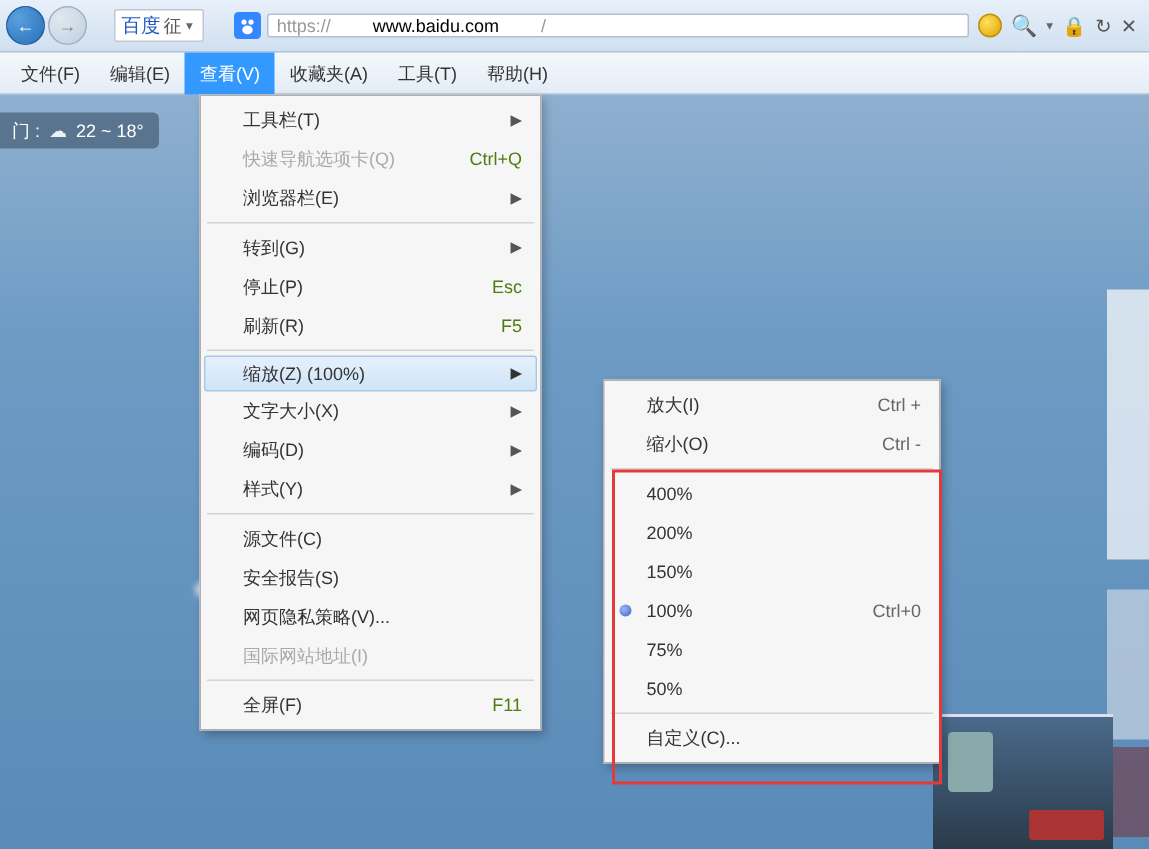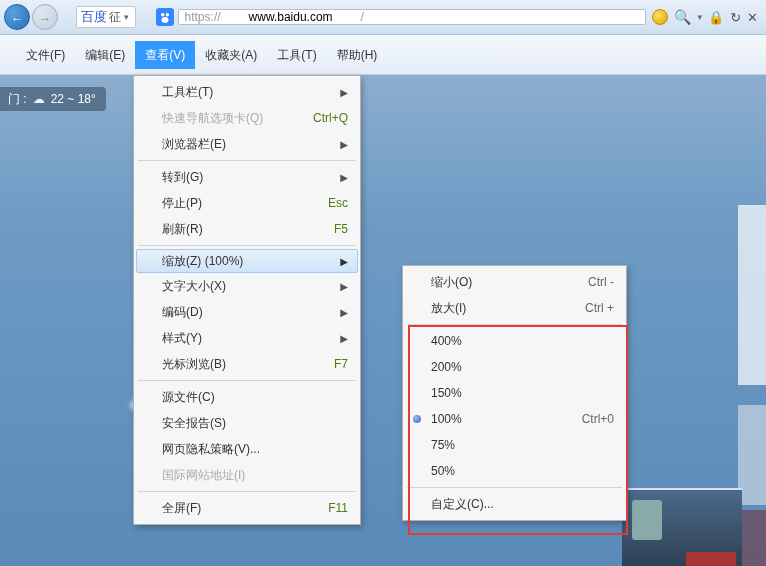--- a/index.html
+++ b/index.html
@@ -18,21 +18,21 @@
 .url-box .domain { color: #000; }
 .url-box .path { color: #999; }
 .right-ctrls { display: flex; align-items: center; gap: 6px; padding-right: 4px; }
 .circ-yellow { width: 16px; height: 16px; border-radius: 50%; background: radial-gradient(circle at 35% 35%, #ffe060, #e0a000); border: 1px solid #c09000; }
 .srch-ico { font-size: 14px; color: #555; }
 .dd2 { color: #666; font-size: 9px; }
 .lock-ico { color: #666; font-size: 13px; }
 .rl-ico { color: #555; font-size: 13px; }
 .cl-ico { color: #555; font-size: 13px; }
 
-.menu-bar { height: 40px; background: linear-gradient(to bottom, #f4f8fc 0%, #e4ecf6 100%); display: flex; align-items: center; padding: 0 16px; border-bottom: 1px solid #c0d0e0; }
+.menu-bar { height: 28px; background: linear-gradient(to bottom, #f4f8fc 0%, #e4ecf6 100%); display: flex; align-items: center; padding: 0 4px; border-bottom: 1px solid #c0d0e0; }
 .menu-item { padding: 0 10px; height: 28px; line-height: 28px; color: #333; cursor: pointer; }
 .menu-item.active { background: #3399ff; color: #fff; }
 
 .content { position: relative; height: calc(100% - 63px); }
 .weather-strip { position: absolute; left: 0; top: 12px; height: 24px; background: rgba(40,60,80,0.5); color: #fff; display: flex; align-items: center; padding: 0 10px 0 8px; border-radius: 0 4px 4px 0; font-size: 12px; }
 .weather-strip .wx { margin: 0 6px; opacity: .9; }
 
 .cloud-left { position: absolute; left: 130px; top: 320px; width: 70px; height: 20px; background: rgba(255,255,255,.7); border-radius: 50%/60%; filter: blur(2px); }
 
 .dropmenu { position: absolute; left: 133px; top: 0; width: 228px; background: #f6f6f6; border: 1px solid #b0b0b0; box-shadow: 2px 3px 6px rgba(0,0,0,.25); padding: 3px 2px; }
@@ -153,24 +153,20 @@
         <span class="arr">▶</span>
       </div>
     <div class="dm-row">
         <span>编码(D)</span>
         <span class="arr">▶</span>
       </div>
     <div class="dm-row">
         <span>样式(Y)</span>
         <span class="arr">▶</span>
       </div>
-    <div class="dm-row">
-        <span>光标浏览(B)</span>
-        <span class="sc">F7</span>
-      </div>
     <div class="dm-sep"></div>
     <div class="dm-row">
         <span>源文件(C)</span>
       </div>
     <div class="dm-row">
         <span>安全报告(S)</span>
       </div>
     <div class="dm-row">
         <span>网页隐私策略(V)...</span>
       </div>
@@ -179,26 +175,26 @@
       </div>
     <div class="dm-sep"></div>
     <div class="dm-row">
         <span>全屏(F)</span>
         <span class="sc">F11</span>
       </div>
   </div>
 
   <div class="submenu">
     <div class="sm-row">
+        <span>放大(I)</span>
+        <span class="sc">Ctrl  +</span>
+      </div>
+    <div class="sm-row">
         <span>缩小(O)</span>
         <span class="sc">Ctrl  -</span>
-      </div>
-    <div class="sm-row">
-        <span>放大(I)</span>
-        <span class="sc">Ctrl  +</span>
       </div>
     <div class="sm-sep"></div>
     <div class="sm-row">
         <span>400%</span>
       </div>
     <div class="sm-row">
         <span>200%</span>
       </div>
     <div class="sm-row">
         <span>150%</span>

